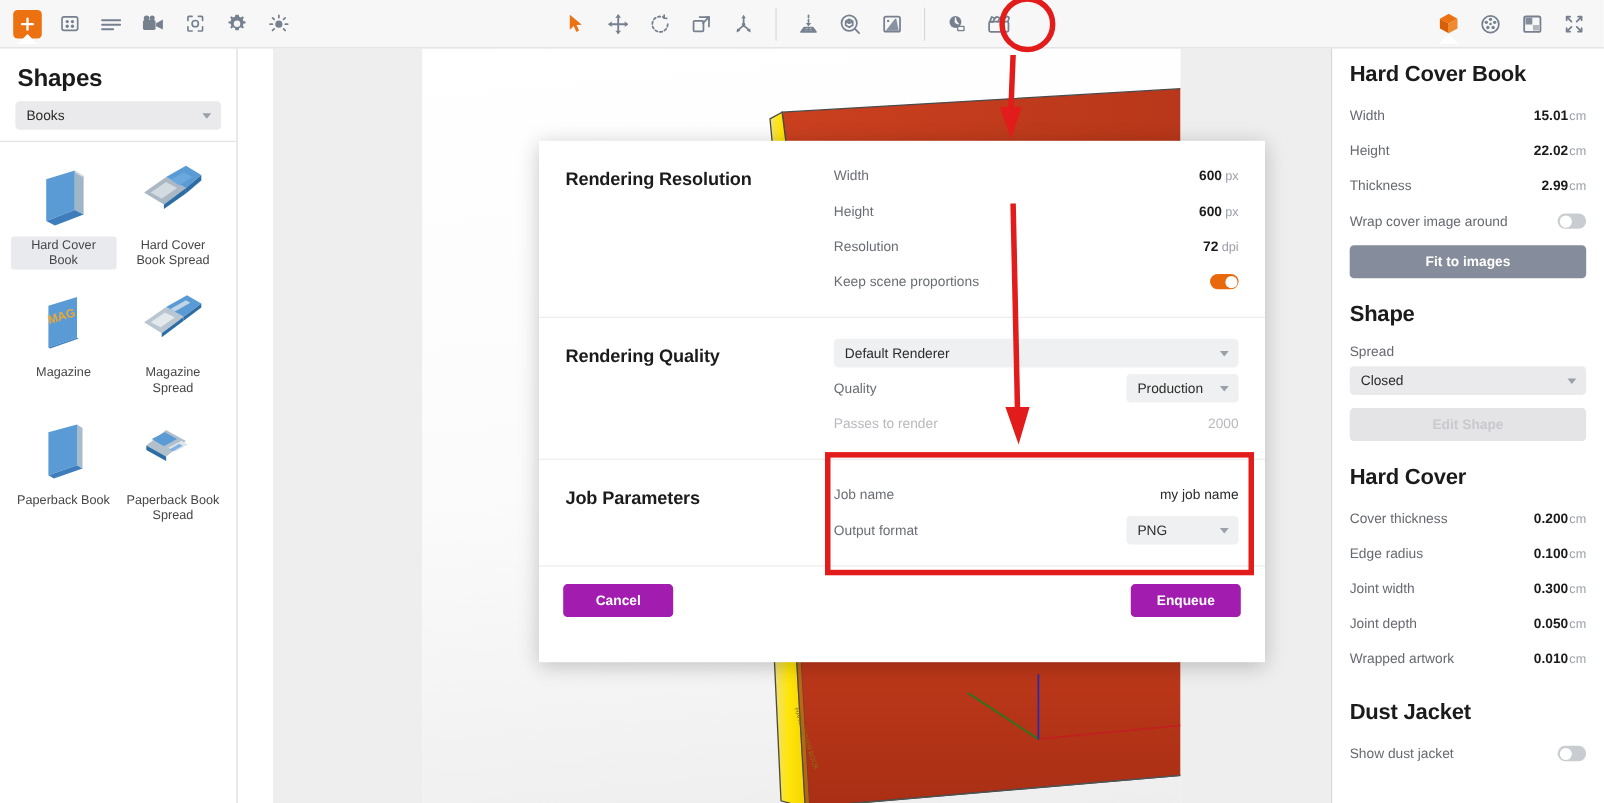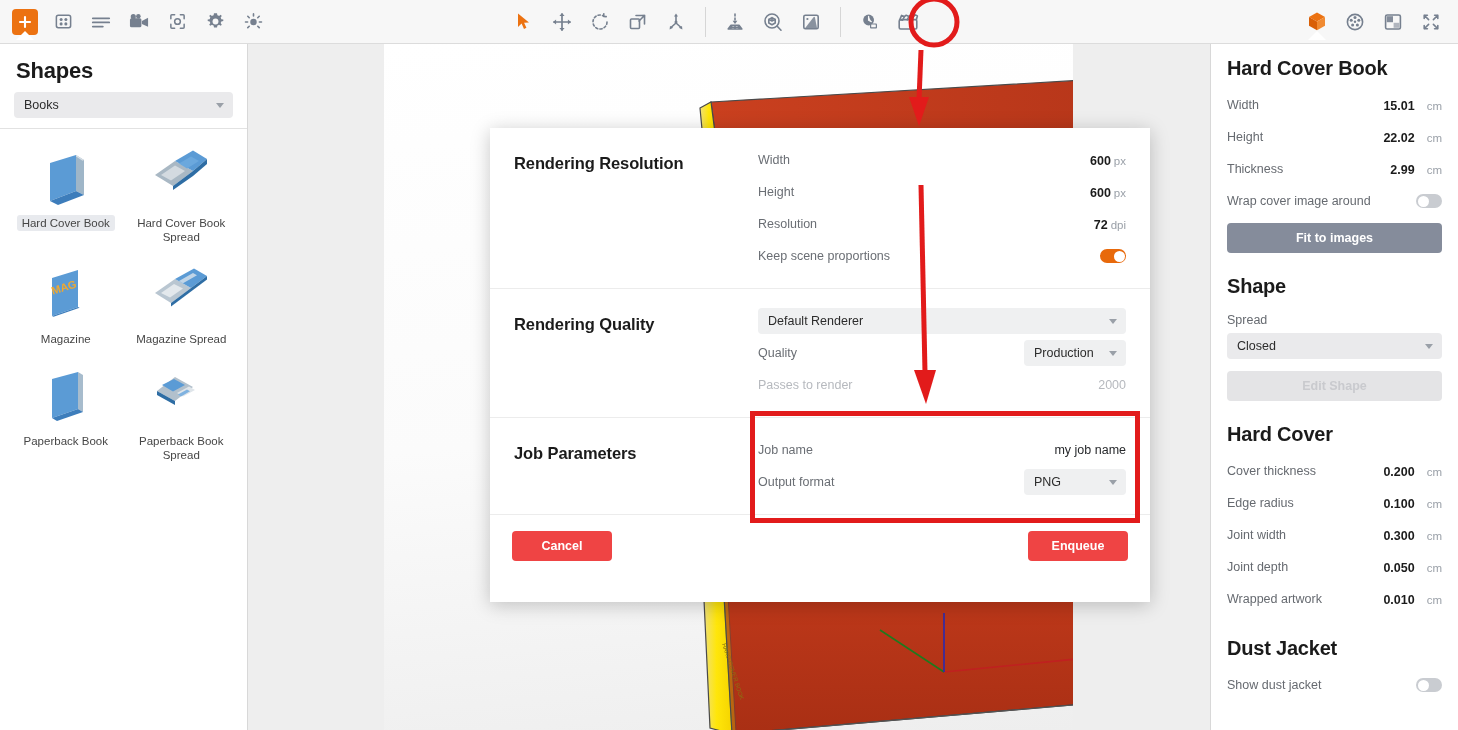--- a/index.html
+++ b/index.html
@@ -39,21 +39,21 @@
     border-bottom: 9px solid #ffffff;
   }
   .notch::after {
     content: ''; position: absolute; left: -9px; top: 0;
     border-left: 9px solid transparent; border-right: 9px solid transparent;
     border-bottom: 9px solid transparent;
   }
 
   
   .left-panel {
-    position: absolute; top: 44px; left: 0; width: 248px; height: 686px;
+    position: absolute; top: 44px; left: 0; width: 216px; height: 686px;
     background: #ffffff; border-right: 1px solid #d8d8d8; z-index: 20;
   }
   .panel-title {
     font-size: 22px; font-weight: 700; color: #1b1b1b;
     padding: 14px 16px 8px 16px; letter-spacing: -0.2px;
   }
   .sel-wrap { padding: 0 14px 10px 14px; }
   .select-box {
     position: relative; background: #eaeaec; border-radius: 4px;
     height: 26px; display: flex; align-items: center;
@@ -111,21 +111,21 @@
     font-size: 20px; font-weight: 700; color: #1b1b1b;
     padding-top: 13px; padding-bottom: 9px; letter-spacing: -0.2px;
   }
   .rp-head.sub { padding-top: 22px; }
   .rp-row {
     display: flex; align-items: center; justify-content: space-between;
     height: 32px;
   }
   .rp-label { font-size: 12.5px; color: #666a70; }
   .rp-val { font-size: 12.5px; color: #1b1b1b; font-weight: 700; }
-  .rp-unit { font-size: 11.5px; color: #9aa0a8; font-weight: 400; margin-left: 12px; }
+  .rp-unit { font-size: 11.5px; color: #9aa0a8; font-weight: 400; margin-left: 1px; }
 
   .toggle {
     width: 26px; height: 14px; border-radius: 7px; position: relative;
     background: #c9ccd1; cursor: pointer; flex: 0 0 auto;
   }
   .toggle .knob {
     position: absolute; top: 1.5px; left: 1.5px;
     width: 11px; height: 11px; border-radius: 50%; background: #ffffff;
   }
   .toggle.on { background: #e8690b; }
@@ -192,21 +192,21 @@
     width: 0; height: 0; border-left: 4px solid transparent;
     border-right: 4px solid transparent; border-top: 5px solid #9aa0a8;
   }
 
   .dlg-footer {
     display: flex; align-items: center; justify-content: space-between;
     padding: 16px 22px 0 22px;
   }
   .dlg-btn {
     min-width: 100px; height: 30px; border-radius: 4px; border: none;
-    background: #ef4444; color: #ffffff; font-size: 12.5px;
+    background: #a21caf; color: #ffffff; font-size: 12.5px;
     font-weight: 700; cursor: pointer; padding: 0 16px;
     font-family: "Liberation Sans", sans-serif;
   }
 
   
   .red-box {
     position: absolute; left: 750px; top: 411px; width: 390px; height: 112px;
     border: 5px solid #e21b1b; z-index: 45; pointer-events: none;
   }
   .anno-svg {

